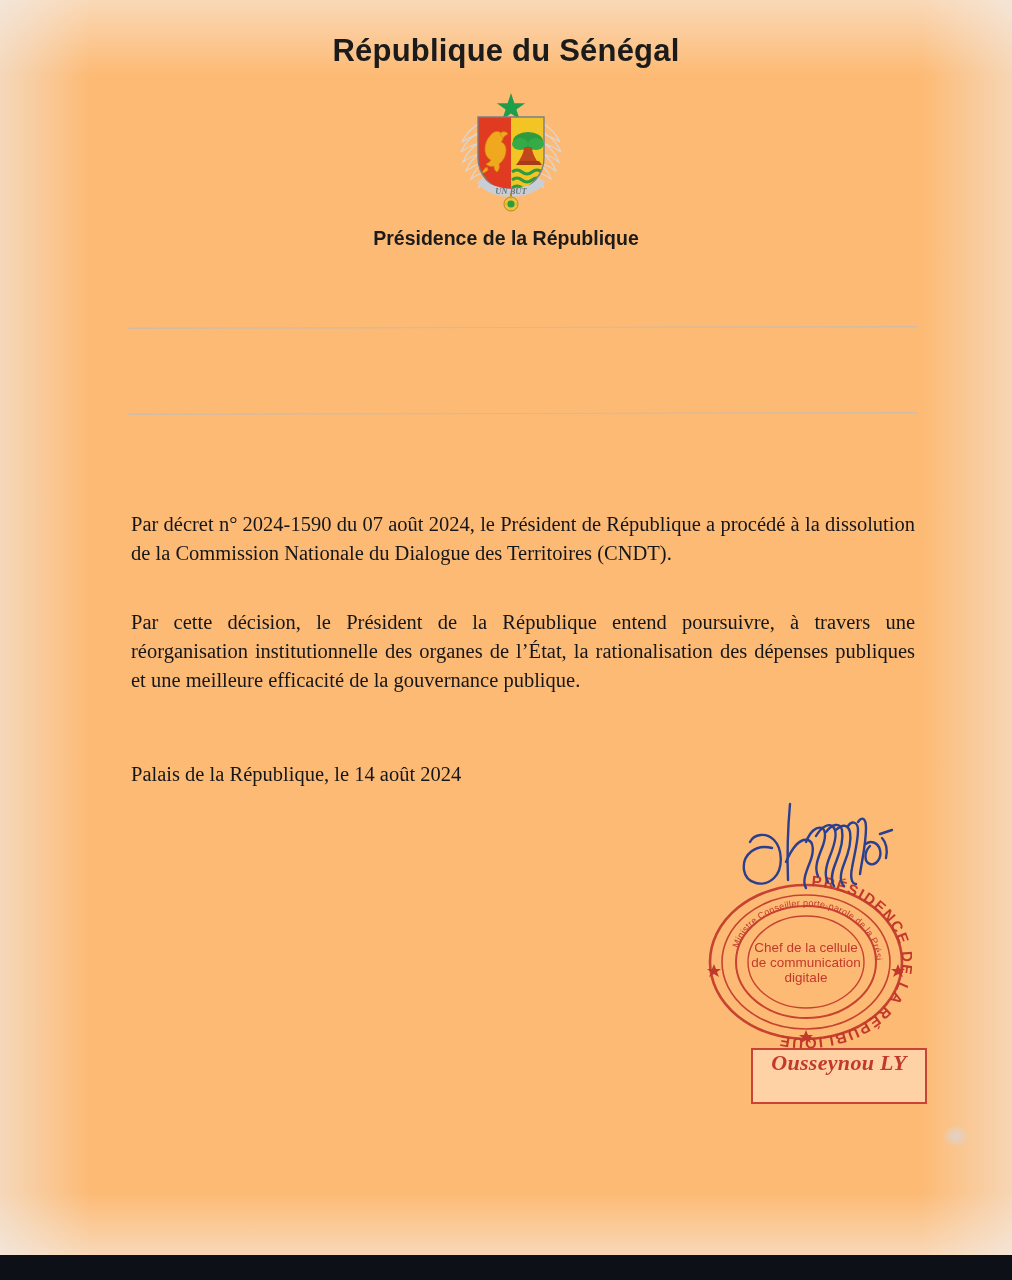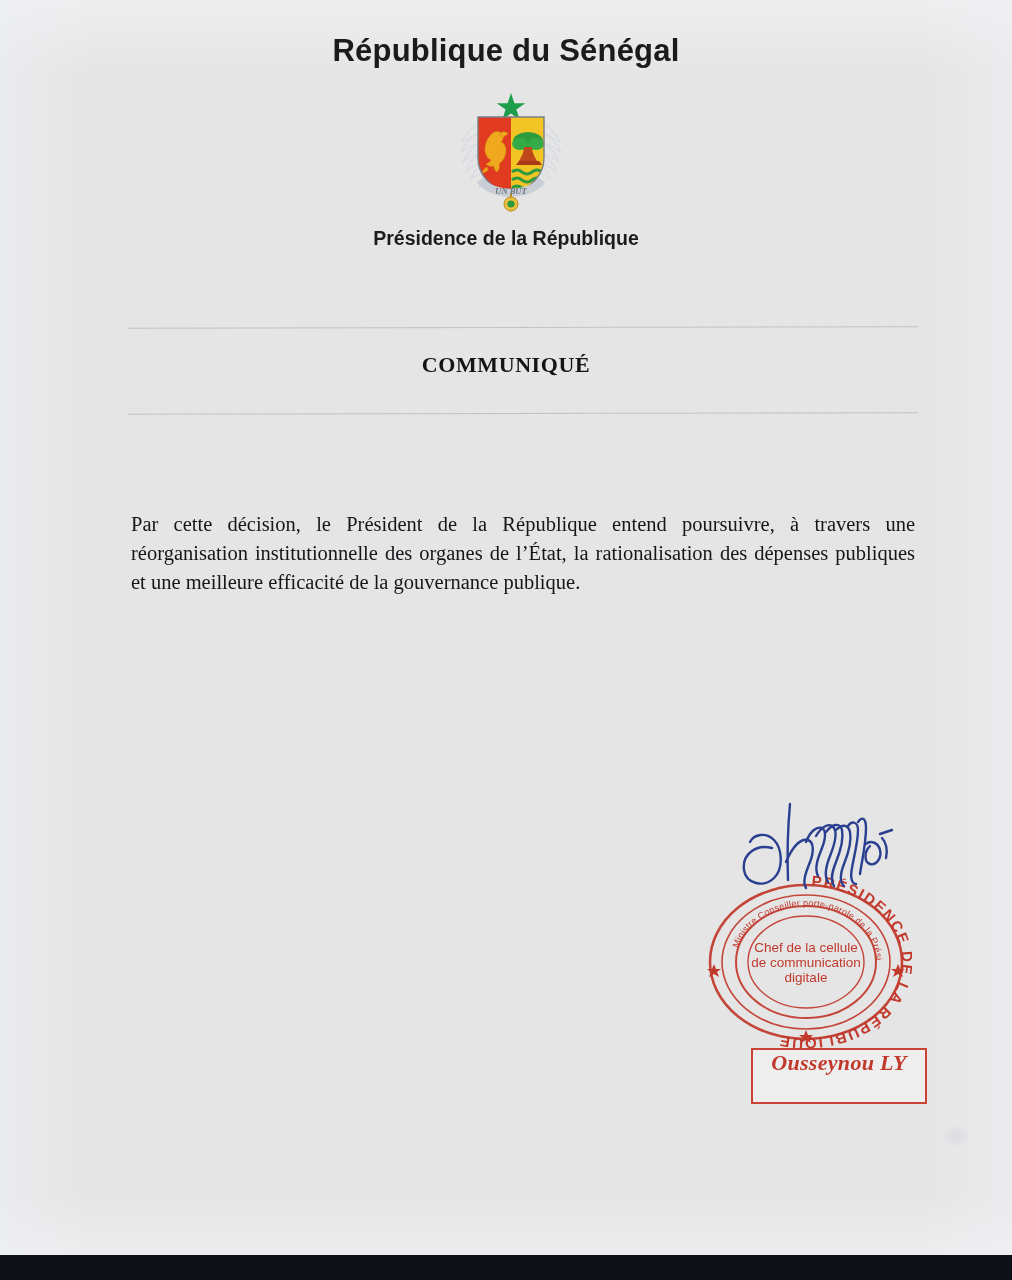--- a/index.html
+++ b/index.html
@@ -16,21 +16,21 @@
     font-family: "Liberation Serif", "DejaVu Serif", serif;
     color: #171717;
   }
 
   
   .page {
     position: absolute;
     left: 0; top: 0;
     width: 1012px;
     height: 1255px;
-    background: #e5e5e5;
+    background: #fdba74;
   }
   
   .page::before {
     content: "";
     position: absolute;
     inset: 0;
     background:
       linear-gradient(90deg, rgba(238,240,244,.55) 0%, rgba(255,255,255,0) 9%, rgba(255,255,255,0) 91%, rgba(240,241,245,.5) 100%),
       linear-gradient(180deg, rgba(246,247,250,.5) 0%, rgba(255,255,255,0) 6%, rgba(255,255,255,0) 95%, rgba(244,245,248,.5) 100%);
     pointer-events: none;
@@ -252,27 +252,28 @@
         <line x1="58" y1="120" x2="61" y2="120"></line>
         <line x1="69" y1="120" x2="72" y2="120"></line>
         <line x1="65" y1="125" x2="65" y2="128"></line>
       </g>
     </svg>
   </div>
 
   <div class="presidency-title">Présidence de la République</div>
 
   <div class="rule top"></div>
-  <div class="communique">COMMUNIQUÉ</div>
   <div class="rule bottom"></div>
 
   <div class="body-block">
+    <p class="para">Par décret n° 2024-1590 du 07 août 2024, le Président de République a procédé à la dissolution de la Commission Nationale du Dialogue des Territoires (CNDT).</p>
     <p class="para last">Par cette décision, le Président de la République entend poursuivre, à travers une réorganisation institutionnelle des organes de l’État, la rationalisation des dépenses publiques et une meilleure efficacité de la gouvernance publique.</p>
   </div>
 
+  <div class="dateline">Palais de la République, le 14 août 2024</div>
 
   <div class="stamp">
     <svg viewBox="0 0 212 176" width="212" height="176" aria-hidden="true">
       <defs>
         <path id="outerArc" d="M 106 166 m -96 -76 a 96 76 0 1 1 192 0 a 96 76 0 1 1 -192 0"></path>
         <path id="outerArcBottom" d="M 106 90 m 82 0 a 82 65 0 1 1 -164 0 a 82 65 0 1 1 164 0"></path>
         <path id="innerArc" d="M 106 90 m -70 0 a 70 56 0 0 1 140 0"></path>
         <path id="innerArcBottom" d="M 106 90 m 70 0 a 70 56 0 0 1 -140 0"></path>
       </defs>
 

